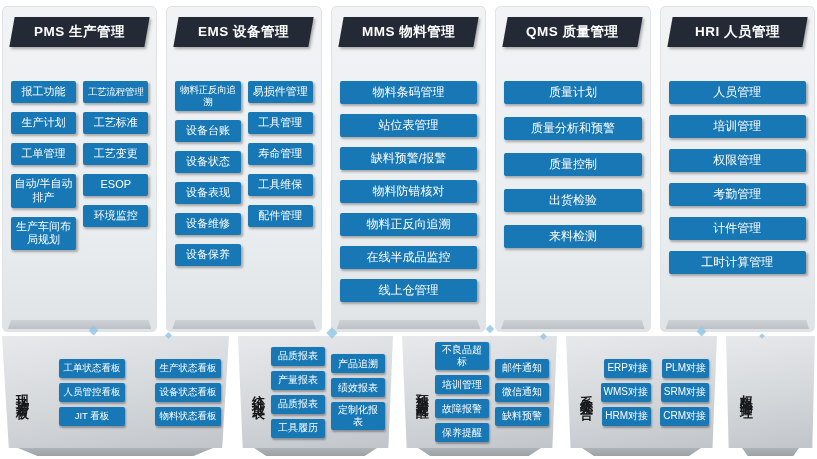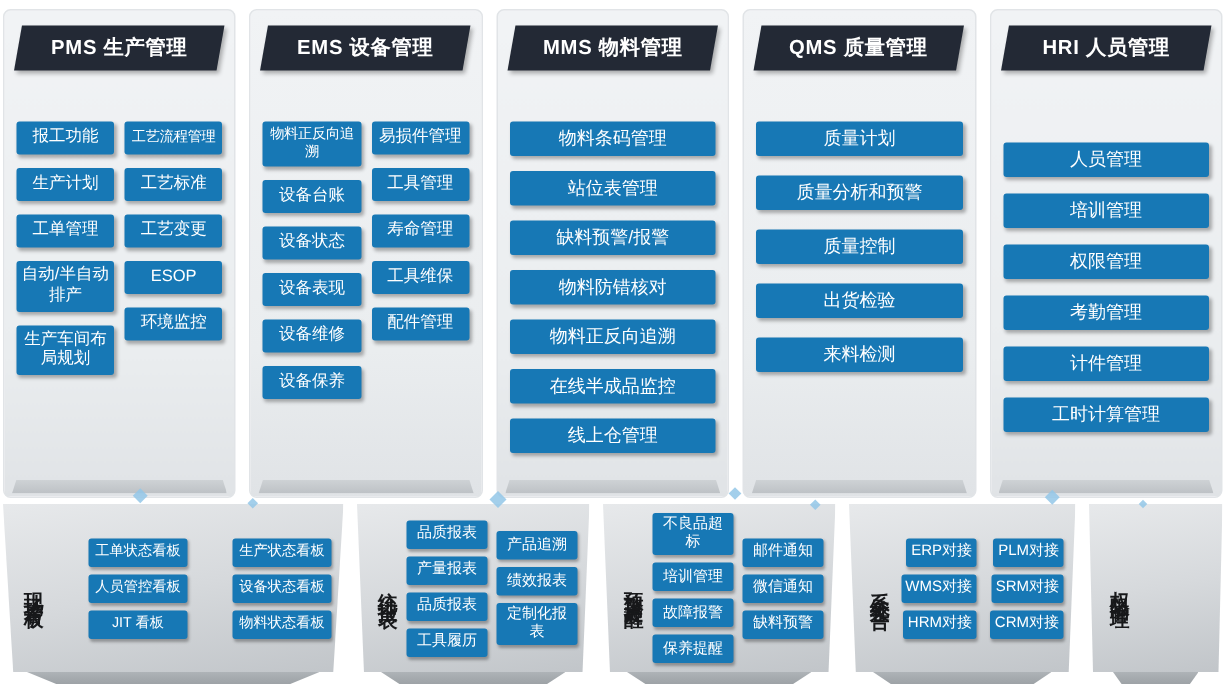--- a/index.html
+++ b/index.html
@@ -29,21 +29,21 @@
   }
   .panel-header span{
     transform:skewX(10deg); color:#ffffff; font-weight:bold;
     font-size:13.5px; white-space:nowrap; letter-spacing:.5px;
   }
   .panel-body{ display:flex; gap:7px; justify-content:center; }
   .btn-col{ flex:1; display:flex; flex-direction:column; gap:10px; }
   .tp-0 .btn-col,.tp-1 .btn-col{ gap:9px; }
   .tp-2 .btn-col{ gap:10px; }
   .tp-3 .btn-col{ gap:13px; }
-  .tp-4 .btn-col{ gap:11px;margin-top:14px; }
+  .tp-4 .btn-col{ gap:11px; }
 
   .btn{
     background:#1778b5; color:#ffffff; font-size:12px; line-height:1.25;
     display:flex; align-items:center; justify-content:center; text-align:center;
     min-height:23px; padding:3px 3px; border-radius:2px;
     box-shadow:1.5px 2px 2.5px rgba(0,0,0,.3);
   }
   .cols-2 .btn{ font-size:11px; min-height:22px; }
   .btn.sm{ font-size:9.5px; letter-spacing:-.2px; }
 

